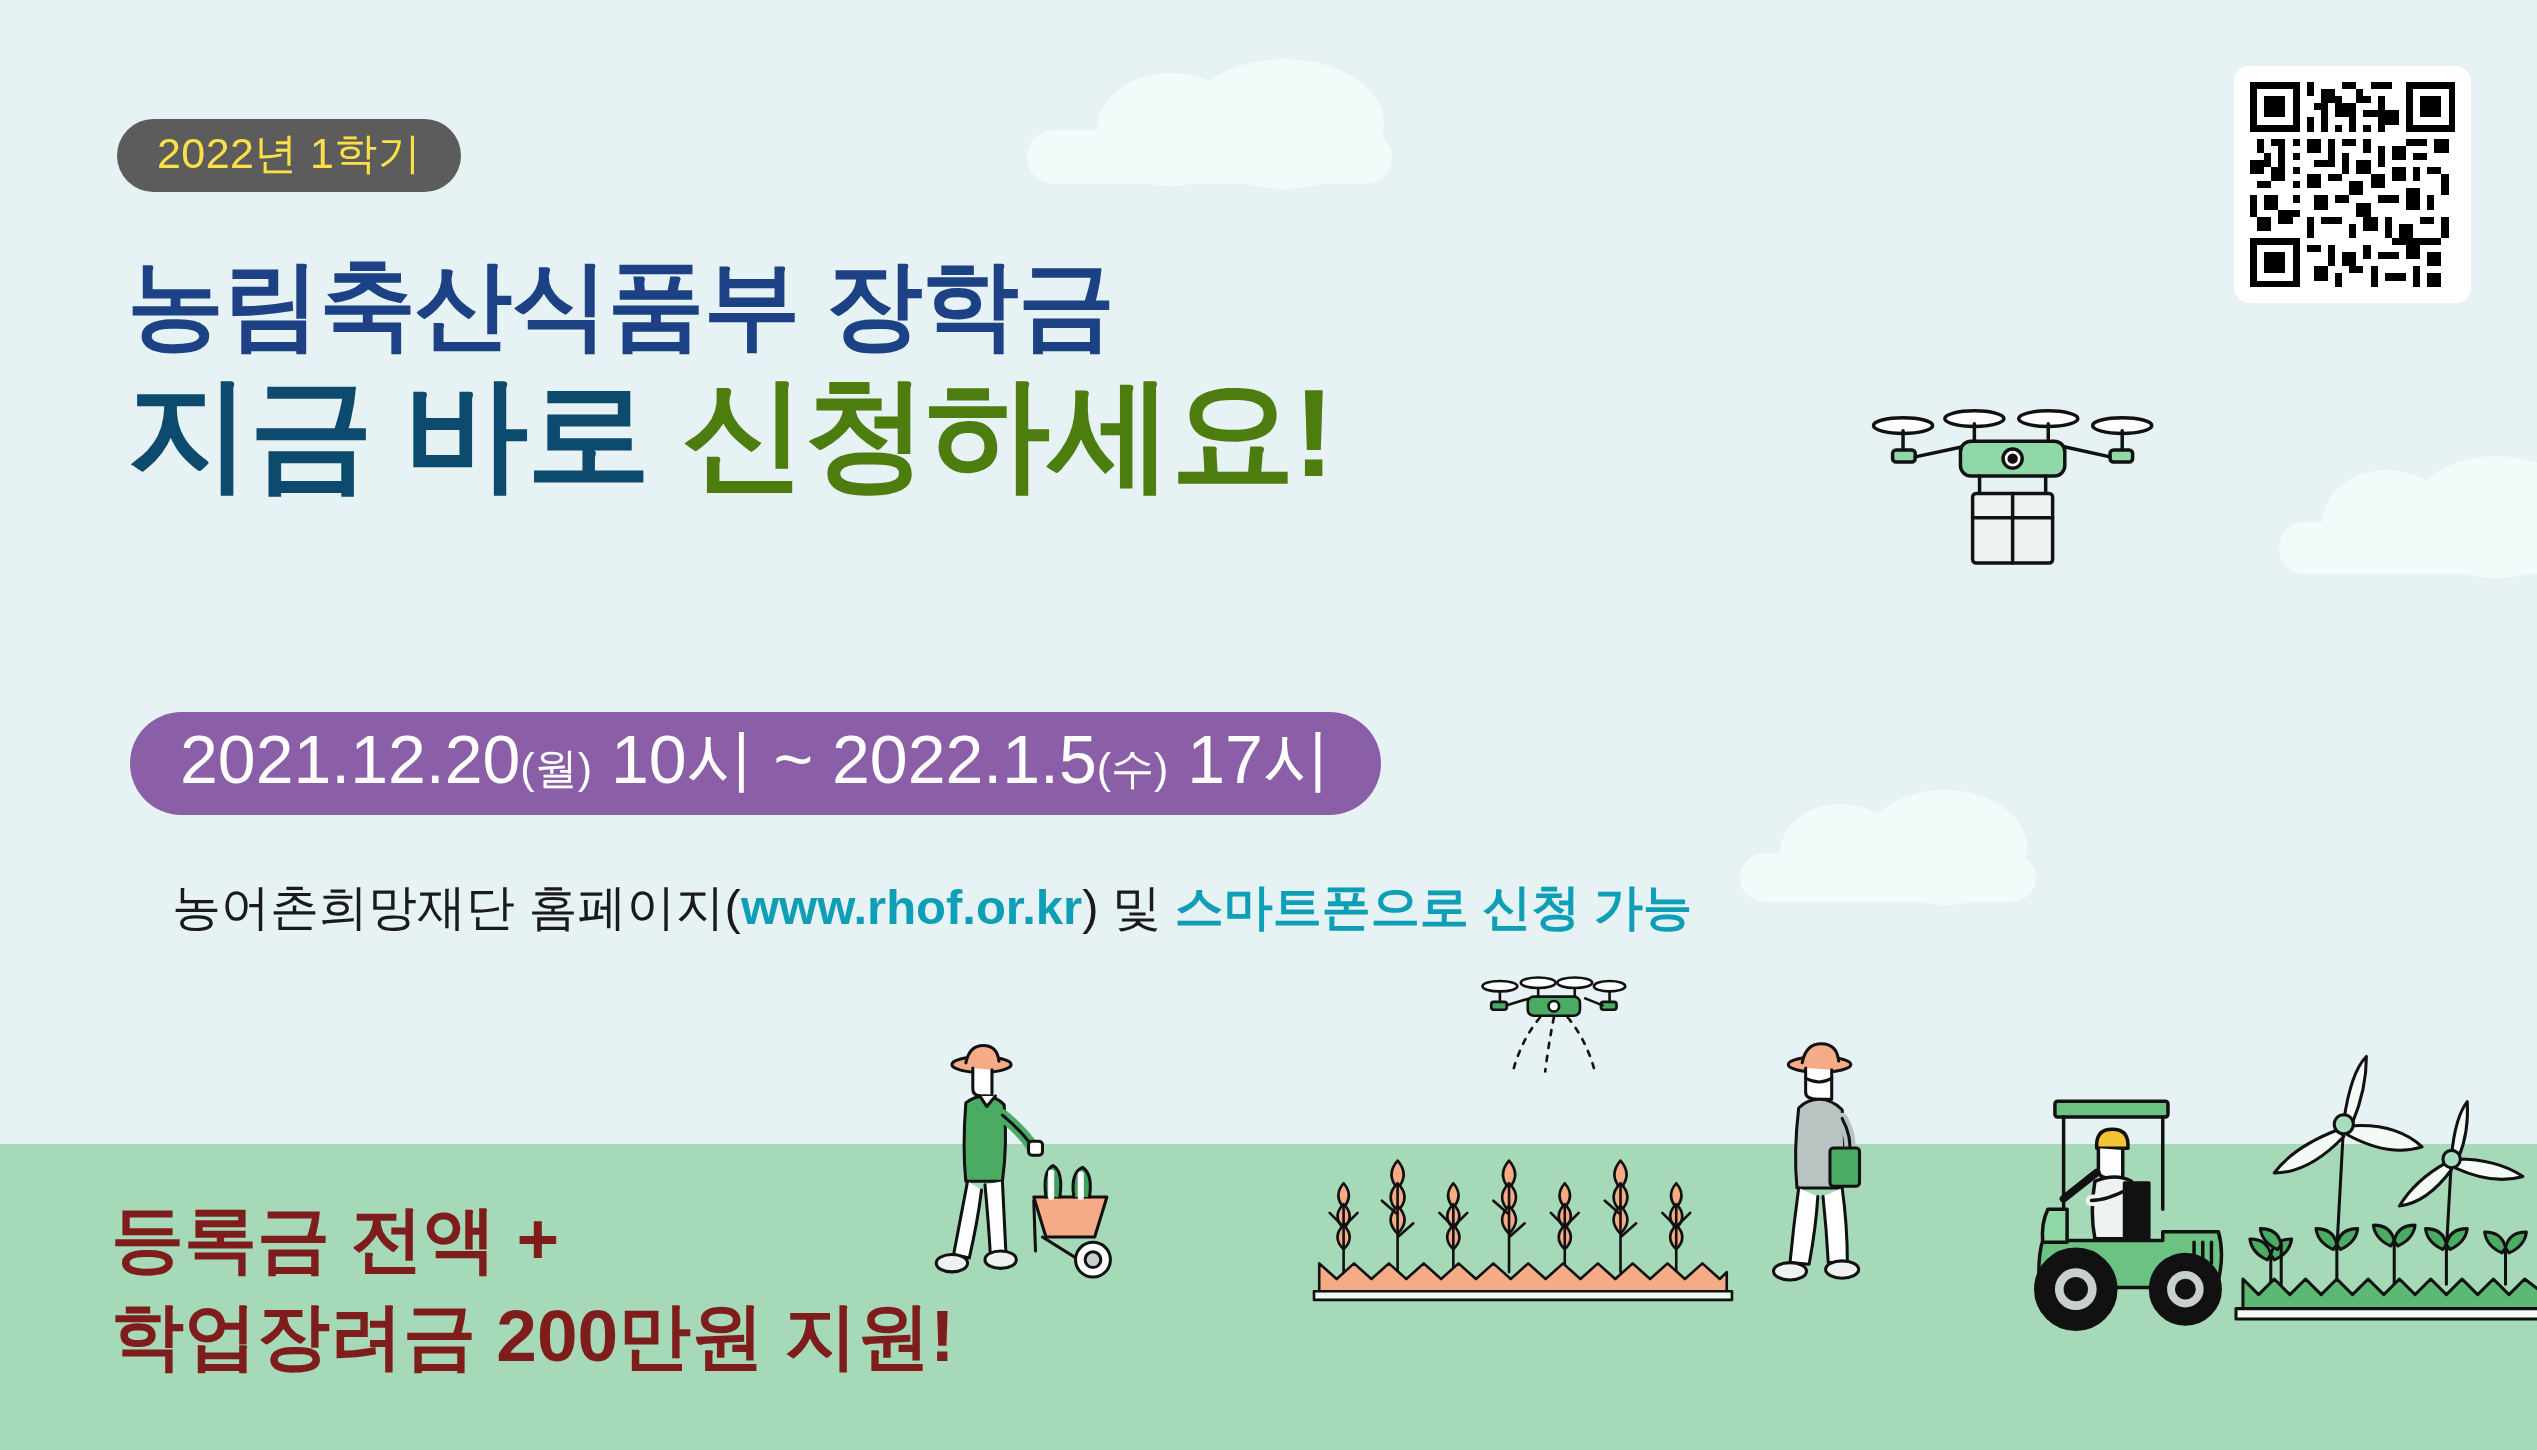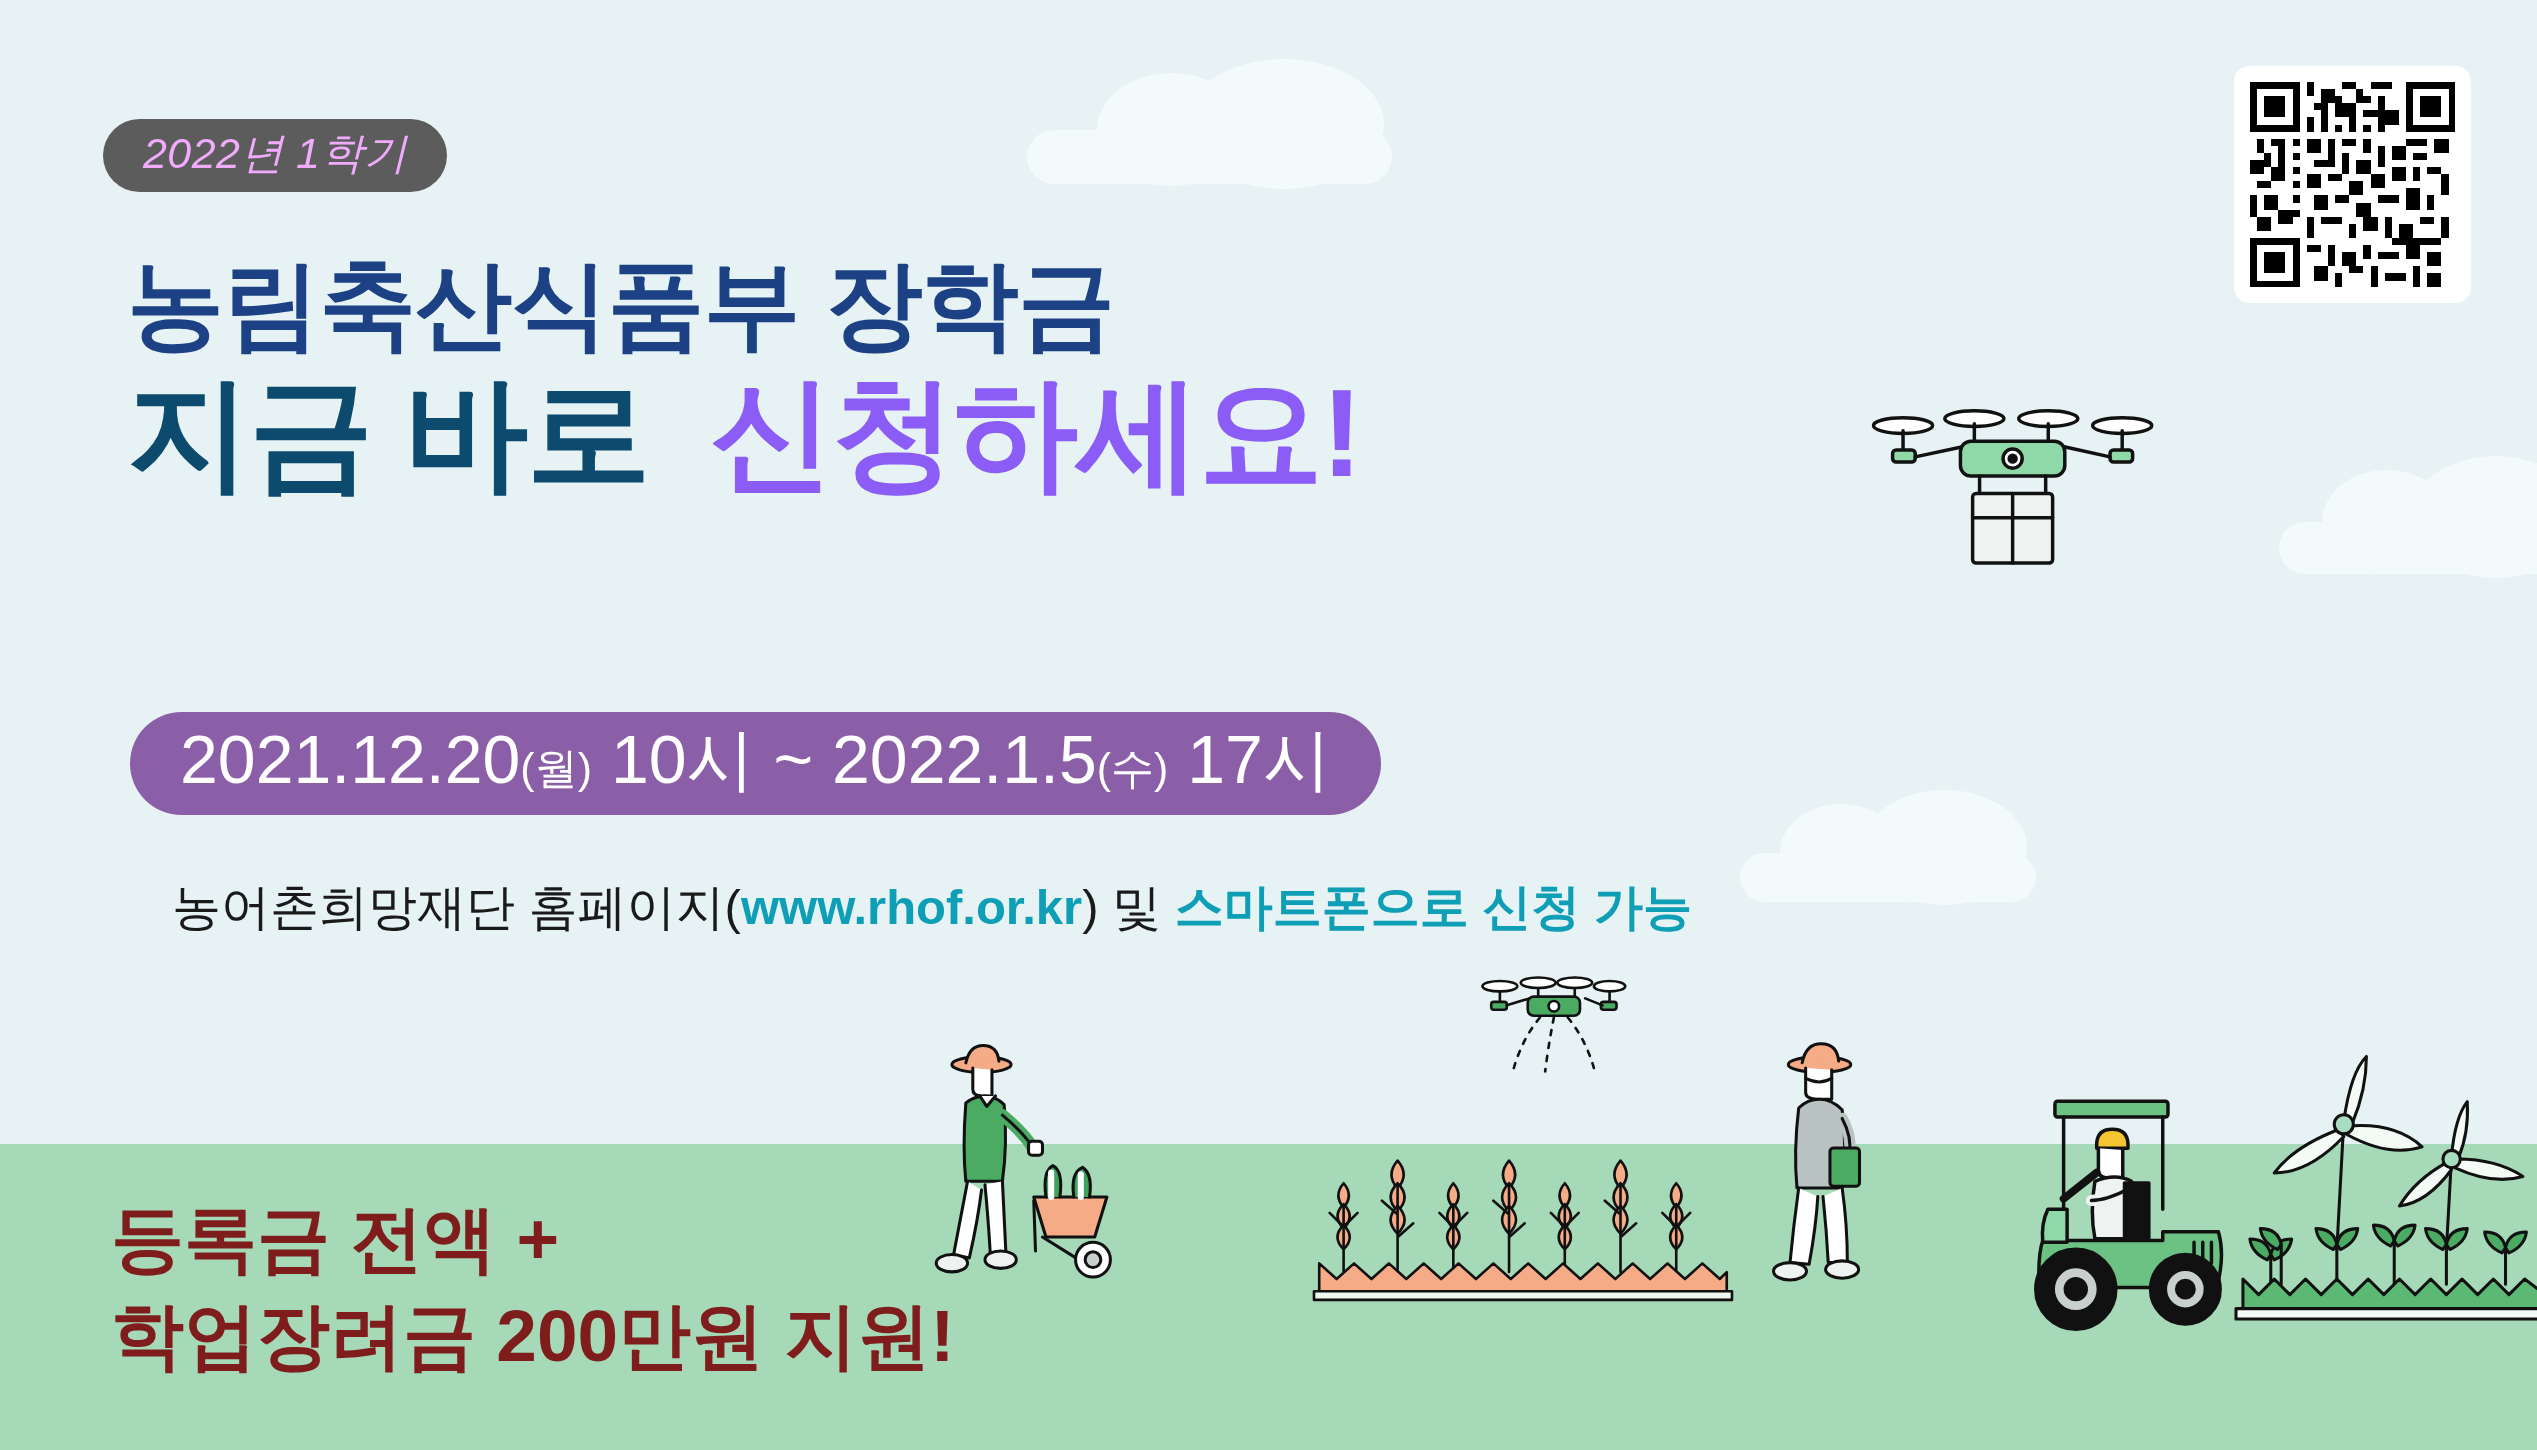--- a/index.html
+++ b/index.html
@@ -33,43 +33,42 @@
   #cloud-c::after  { width:165px; height:115px; left:122px; top:-63px; }
 
   
   #ground-band {
     position:absolute; left:0; bottom:0; width:2538px; height:306px;
     background:#a6d9b8;
   }
 
   
   #semester-badge {
-    position:absolute; left:103px; top:119px;
-    background:#5c5c5c; color:#f0abfc;
+    position:absolute; left:117px; top:119px;
+    background:#5c5c5c; color:#fde047;
     border-radius:869px;
     padding:12px 40px 15.7px 40px;
     font-size:43px; font-weight:400;
     letter-spacing:0.4px;
     line-height:1.05;
-    font-style:italic;
   }
 
   
   #headline-1 {
     position:absolute; left:127px; top:241px;
     font-size:97px; font-weight:bold; color:#1c4285;
     letter-spacing:-0.9px; white-space:nowrap;
   }
   #headline-2 {
     position:absolute; left:127px; top:371px;
     font-size:124px; font-weight:bold;
     letter-spacing:-1.7px; white-space:nowrap; line-height:1;
   }
   #headline-2 .hl-purple { color:#0c4a6e; }
-  #headline-2 .hl-teal   { color:#8b5cf6;margin-left:28px; }
+  #headline-2 .hl-teal   { color:#4d7c0f; }
 
   
   #date-pill {
     position:absolute; left:130px; top:712px;
     background:#8b5fa8; color:#ffffff;
     border-radius:869px;
     padding:12px 50px 20px 50px;
     font-size:68px; font-weight:400;
     white-space:nowrap; line-height:1.05;
   }

